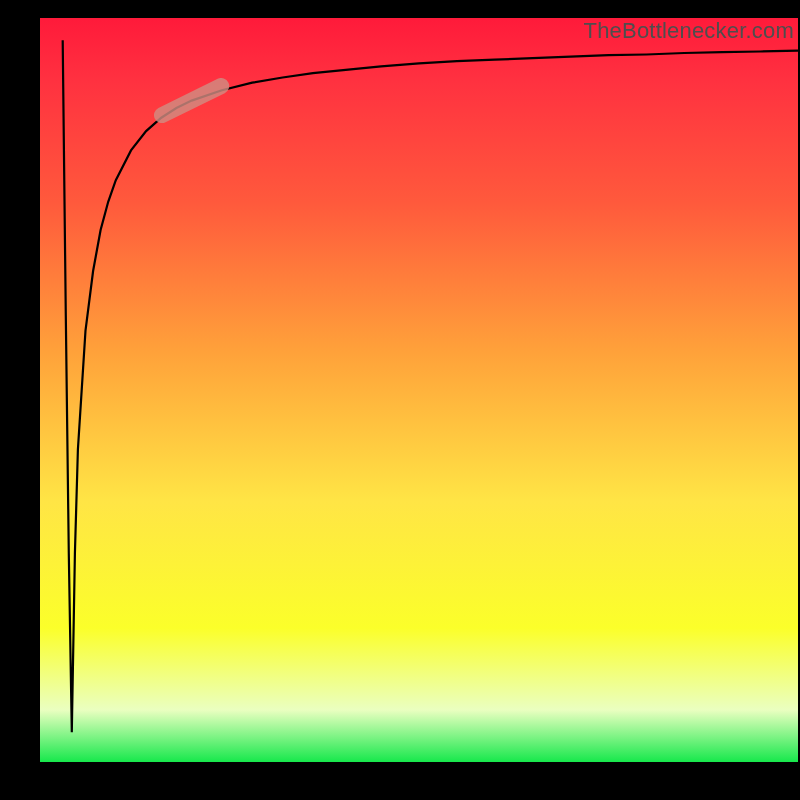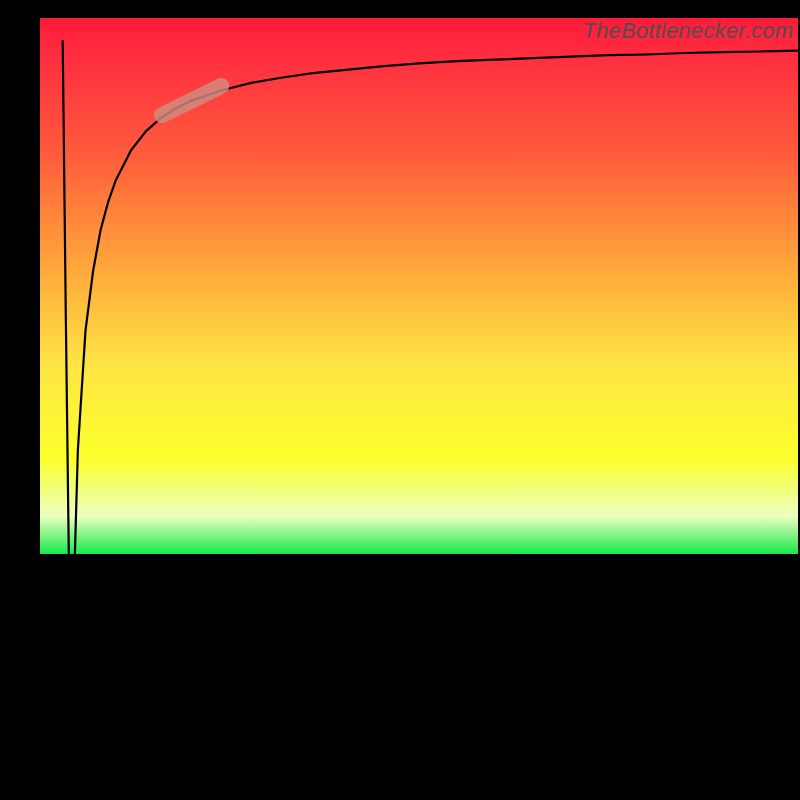--- a/index.html
+++ b/index.html
@@ -15,33 +15,32 @@
     position: relative;
     width: 800px;
     height: 800px;
     background: #000;
   }
   .plot-area {
     position: absolute;
     left: 40px;
     top: 18px;
     width: 758px;
-    height: 536px;
+    height: 744px;
     background: linear-gradient(
       to bottom,
       #ff1a3a 0%,
       #ff3040 8%,
       #ff5a3c 25%,
       #ffa23a 45%,
       #ffe545 65%,
       #fbff2a 82%,
       #eaffc0 93%,
       #17e84c 100%
     );
-    font-style: italic;
   }
   .watermark {
     position: absolute;
     top: 0px;
     right: 4px;
     color: #4e4e4e;
     font-size: 22px;
     font-weight: 500;
     letter-spacing: 0.2px;
   }

